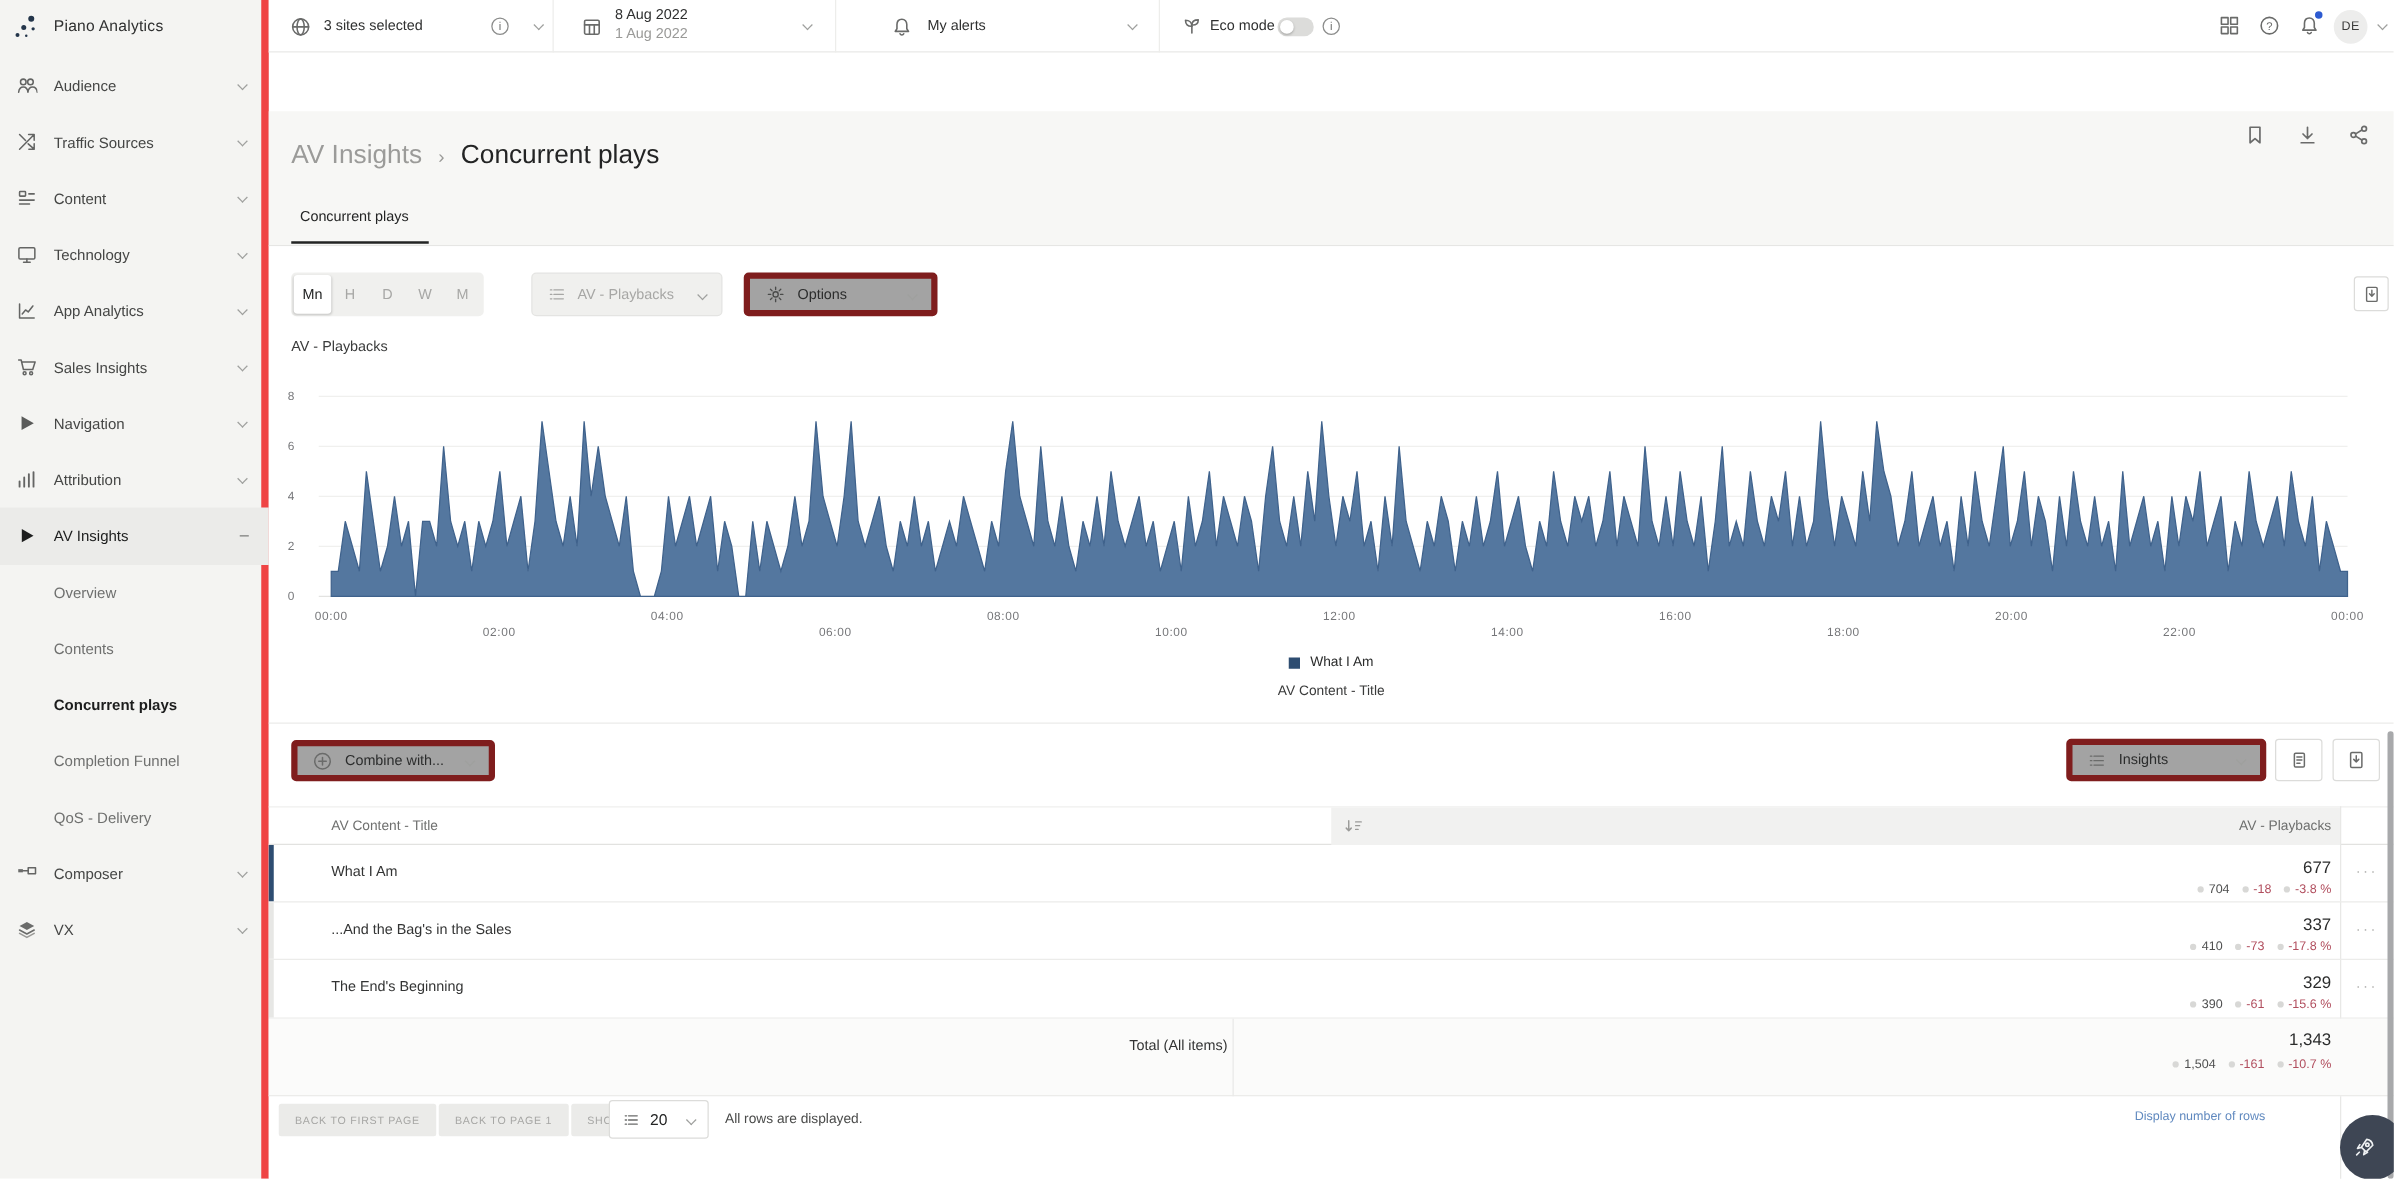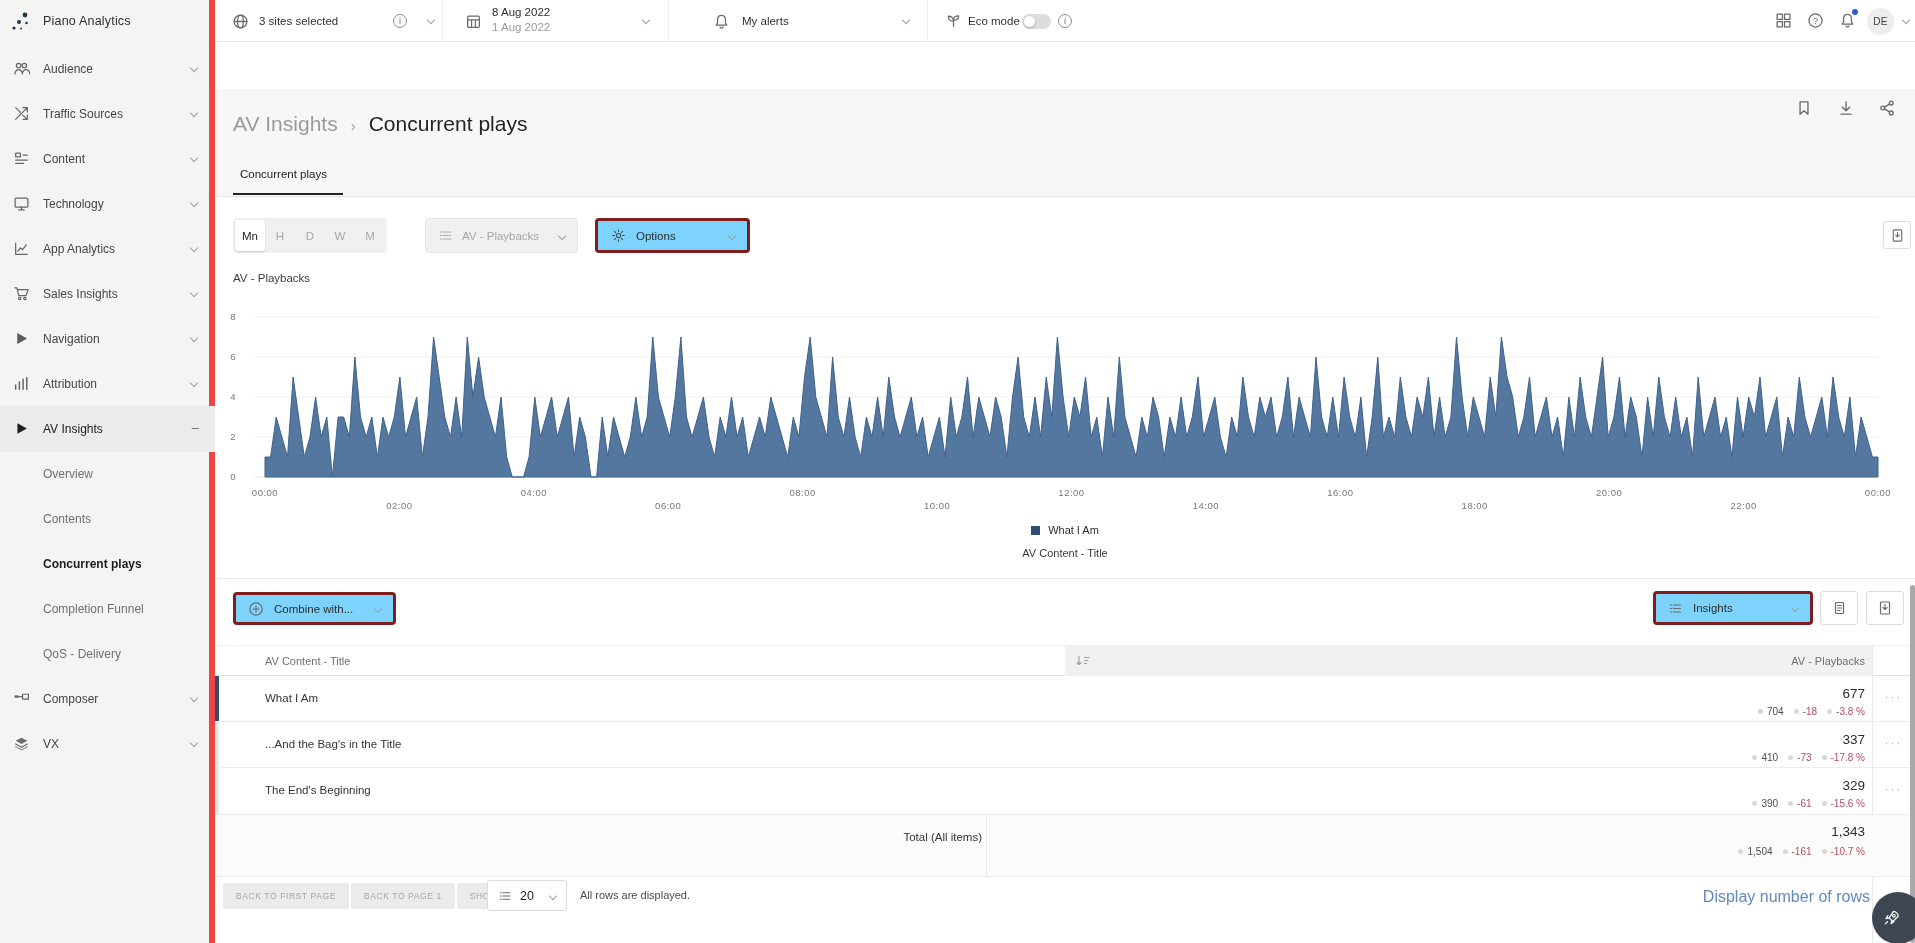--- a/index.html
+++ b/index.html
@@ -43,21 +43,21 @@
 .bc .c{font-size:21px;color:#232424}
 .tab-lb{position:absolute;left:25px;top:79px;font-size:11.5px;color:#232424}
 .tab-ul{position:absolute;left:18px;top:104px;width:110px;height:2px;background:#232424}
 
 #content{position:absolute;left:215px;top:197px;width:1700px;height:746px;background:#fff}
 .gran{position:absolute;left:18px;top:21px;width:154px;height:35px;background:#f0f0ee;border-radius:4px;display:flex;align-items:center;padding:0 2px}
 .gran .cell{width:35.6px;height:31px;display:flex;align-items:center;justify-content:center;font-size:11.5px;color:#a7a7a5;cursor:pointer}
 .gran .cell.sel{background:#fff;border-radius:3px;box-shadow:0 1px 2px rgba(0,0,0,.18);color:#232424}
 .dd{position:absolute;height:35px;border-radius:4px;display:flex;align-items:center;font-size:11.5px;cursor:pointer}
 .dd .chev{margin-left:auto;margin-right:12px}
-.btnw{background:#7dd3fc;border:3px solid #7f1d1d}
+.btnw{background:#a3a3a3;border:5px solid #7f1d1d}
 .btng{background:#f0f0ee;border:1px solid #e4e4e2;color:#a7a7a5}
 .icbtn{position:absolute;width:38px;height:34px;background:#fff;border:1px solid #dcdcda;border-radius:3px;display:flex;align-items:center;justify-content:center;cursor:pointer}
 .chart-title{position:absolute;left:18px;top:75px;font-size:11.5px;color:#3a3b3b}
 #chart-svg .ax{font-family:"Liberation Sans",sans-serif;font-size:9.5px;fill:#76777a;letter-spacing:.5px}
 .legend1{position:absolute;left:0;top:327px;width:1700px;display:flex;align-items:center;justify-content:center;gap:8px}
 .legend1 .sw{width:9px;height:9px}
 .legend1 .t{font-size:11px;color:#2b2c2c}
 .legend2{position:absolute;left:0;top:350px;width:1700px;text-align:center;font-size:11px;color:#3a3b3b}
 .hdiv{position:absolute;left:0;top:381px;width:1700px;height:1px;background:#ececea}
 
@@ -76,21 +76,21 @@
 .neg{color:#b14e5e}
 .rmenu{position:absolute;left:1657px;top:14px;width:43px;text-align:center;font-size:12px;letter-spacing:2px;color:#b3b3b1;cursor:pointer}
 .total-row{position:absolute;left:0;top:618px;width:1700px;height:62px;background:#fbfbfa;border-bottom:1px solid #ececea}
 .total-row .vline{position:absolute;left:771px;top:0;width:1px;height:62px;background:#e9e9e7}
 .total-row .tlab{position:absolute;left:551px;top:16px;width:216px;text-align:right;font-size:11.5px;color:#333434}
 
 .pgrow{position:absolute;left:8px;top:686px;display:flex;gap:2px}
 .pgbtn{padding:8px 13px;background:#ebebe9;border:none;border-radius:2px;font-family:inherit;font-size:8.5px;letter-spacing:.6px;color:#a6a6a4;cursor:default}
 .size-dd{position:absolute;left:272px;top:683px;width:80px;height:31px;background:#fff;border:1px solid #dcdcda;border-radius:3px;display:flex;align-items:center;cursor:pointer}
 .pstatus{position:absolute;left:365px;top:692px;font-size:11px;color:#4a4b4a}
-.rows-link{position:absolute;left:1435px;top:691px;width:220px;text-align:right;font-size:16px;color:#6089bf;cursor:pointer}
+.rows-link{position:absolute;left:1435px;top:691px;width:220px;text-align:center;font-size:10px;color:#6089bf;cursor:pointer}
 .fab{position:absolute;left:1657px;top:695px;width:52px;height:52px;border-radius:50%;display:flex;align-items:center;justify-content:center;cursor:pointer}
 .scrollthumb{position:absolute;left:1695px;top:388px;width:5px;height:358px;background:#a8a9ab;border-radius:3px}
 </style>
 </head>
 <body>
 
 <div id="app">
 
   <aside id="sidebar">
     <div class="logo-row">
@@ -463,21 +463,21 @@
           <span>704</span>
           <i class="d"></i>
           <span class="neg">-18</span>
           <i class="d"></i>
           <span class="neg">-3.8 %</span>
         </span>
       <span class="rmenu">···</span>
     </div>
     <div class="trow" style="top:525px;height:46px">
       <span class="rmark" style="background-color: rgb(231, 231, 229);"></span>
-      <span class="rtitle">...And the Bag's in the Title</span>
+      <span class="rtitle">...And the Bag's in the Sales</span>
       <span class="rval">337</span>
       <span class="rsub" style="top:30px">
           <i class="d"></i>
           <span>410</span>
           <i class="d"></i>
           <span class="neg">-73</span>
           <i class="d"></i>
           <span class="neg">-17.8 %</span>
         </span>
       <span class="rmenu">···</span>

